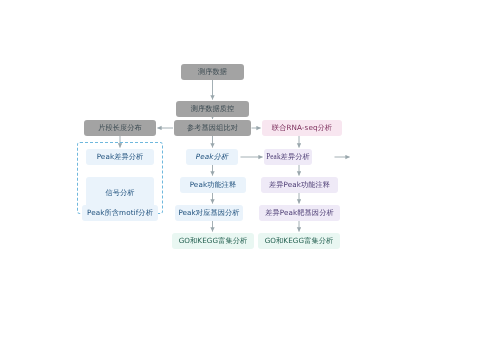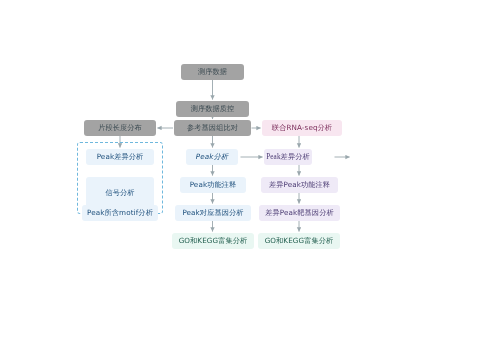--- a/index.html
+++ b/index.html
@@ -115,20 +115,20 @@
   <div class="node n-gray" style="left: 181px; top: 64px; width: 63px; height: 16px;">测序数据</div>
   <div class="node n-gray" style="left: 176px; top: 101px; width: 73px; height: 16px;">测序数据质控</div>
   <div class="node n-gray" style="left: 174px; top: 120px; width: 77px; height: 16px;">参考基因组比对</div>
   <div class="node n-gray" style="left: 84px; top: 120px; width: 72px; height: 16px;">片段长度分布</div>
   <div class="node n-pink" style="left: 262px; top: 120px; width: 80px; height: 16px;">联合RNA-seq分析</div>
   <div class="node n-blue" style="left: 86px; top: 149px; width: 68px; height: 16px;">Peak差异分析</div>
   <div class="node n-blue" style="left: 86px; top: 177px; width: 68px; height: 32px;">信号分析</div>
   <div class="node n-blue" style="left: 82px; top: 205px; width: 76px; height: 16px;">Peak所含motif分析</div>
   <div class="node n-blue" style="left: 186px; top: 149px; width: 52px; height: 16px; font-style: italic;">Peak分析</div>
   <div class="node n-blue" style="left: 180px; top: 177px; width: 66px; height: 16px;">Peak功能注释</div>
-  <div class="node n-blue" style="left: 175px; top: 205px; width: 76px; height: 16px;">Peak对应基因分析</div>
+  <div class="node n-blue" style="left: 175px; top: 205px; width: 68px; height: 16px;">Peak对应基因分析</div>
   <div class="node n-mint" style="left: 172px; top: 233px; width: 82px; height: 16px;">GO和KEGG富集分析</div>
   <div class="node n-purple" style="left: 264px; top: 149px; width: 48px; height: 16px; font-family: Liberation Serif, serif;">Peak差异分析</div>
   <div class="node n-purple" style="left: 261px; top: 177px; width: 77px; height: 16px;">差异Peak功能注释</div>
   <div class="node n-purple" style="left: 259px; top: 205px; width: 81px; height: 16px;">差异Peak靶基因分析</div>
   <div class="node n-mint" style="left: 258px; top: 233px; width: 82px; height: 16px;">GO和KEGG富集分析</div>
 
 </div>
 
 </body></html>

